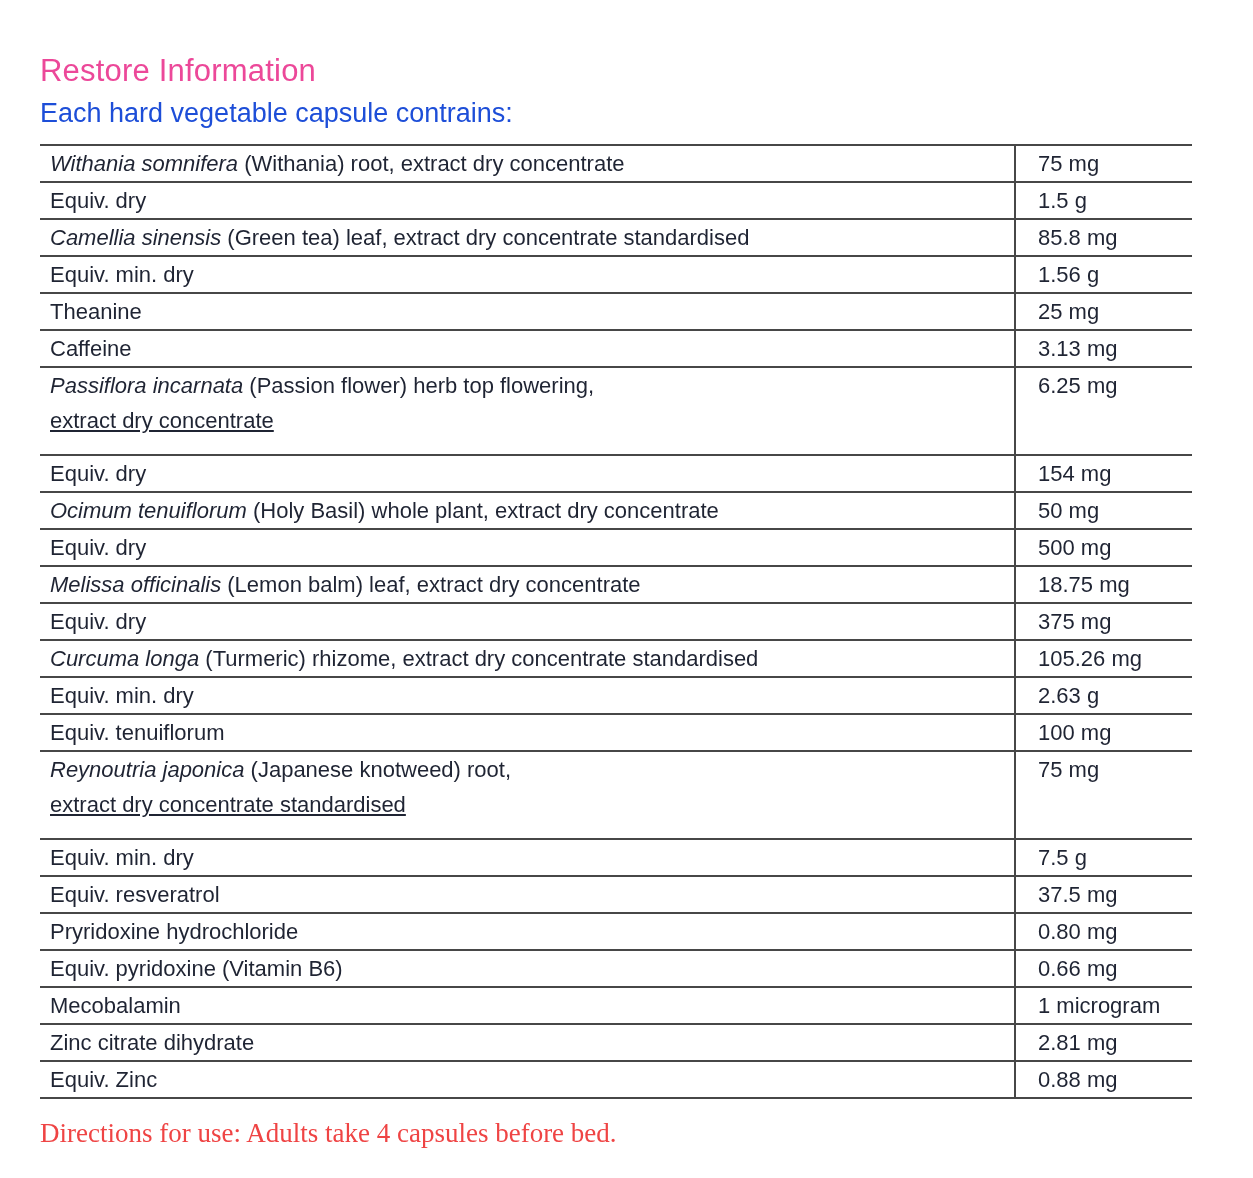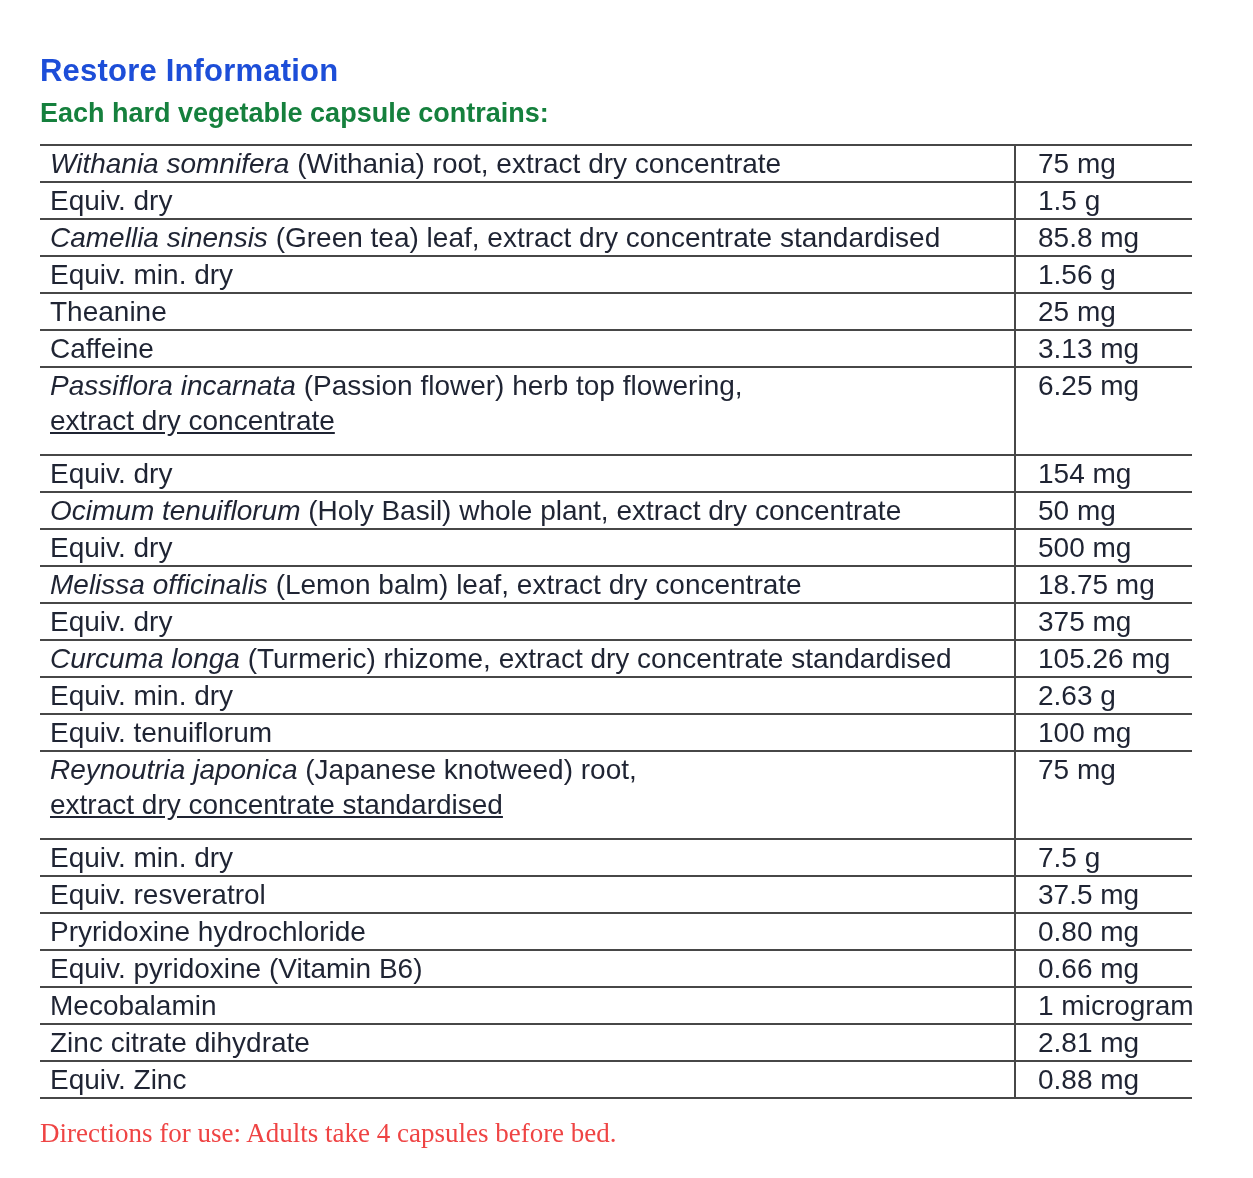--- a/index.html
+++ b/index.html
@@ -7,44 +7,44 @@
     width: 1253px;
     background: #ffffff;
     font-family: "Liberation Sans", sans-serif;
     color: #1f2433;
   }
   body { min-height: 1178px; padding: 52px 21px 0 40px; }
 
   .page-title {
     font-size: 31px;
     line-height: 38px;
-    font-weight: 700;
+    font-weight: 400;
     letter-spacing: 0.2px;
-    color: #1d4ed8;
+    color: #ec4899;
   }
   .page-subtitle {
     font-size: 27px;
     line-height: 34px;
-    font-weight: 700;
+    font-weight: 400;
     margin-top: 6px;
-    color: #15803d;
+    color: #1d4ed8;
   }
 
   table.ingredients {
     margin-top: 14px;
     width: 1152px;
     border-collapse: collapse;
     table-layout: fixed;
     border-top: 2px solid #474747;
   }
   table.ingredients col.c-name { width: 975px; }
   table.ingredients col.c-amount { width: 177px; }
   table.ingredients tr { border-bottom: 2px solid #474747; }
   table.ingredients td {
-    font-size: 28px;
+    font-size: 22px;
     line-height: 35px;
     vertical-align: top;
     padding: 0 6px 0 10px;
     color: #1f2433;
     overflow: hidden;
     white-space: nowrap;
   }
   table.ingredients td.name-cell {
     border-right: 2px solid #474747;
   }

